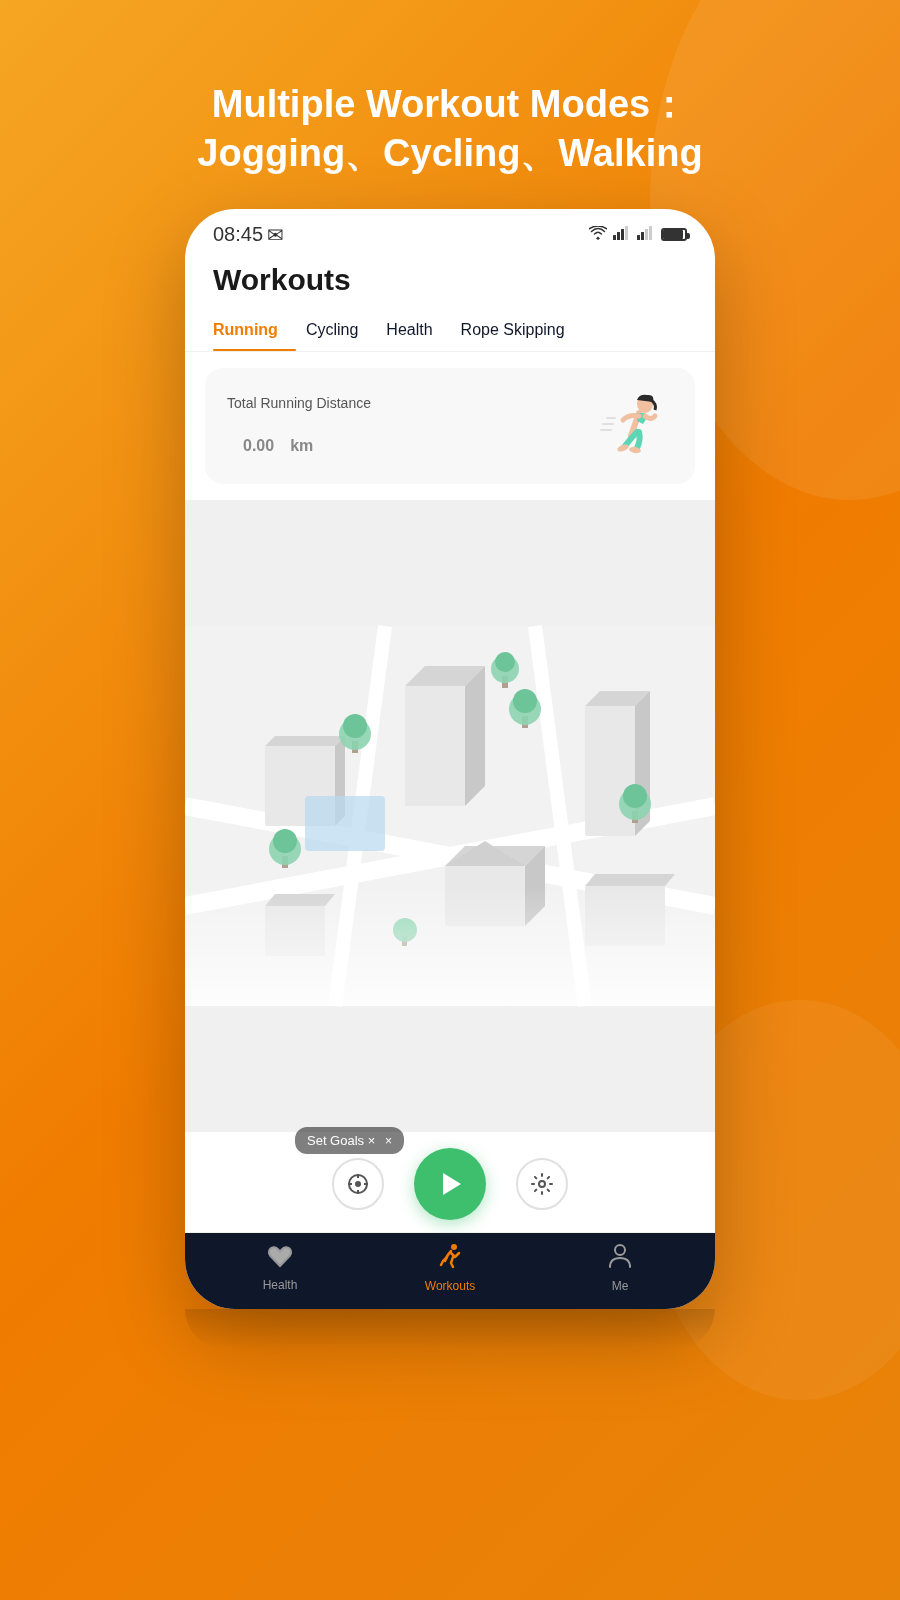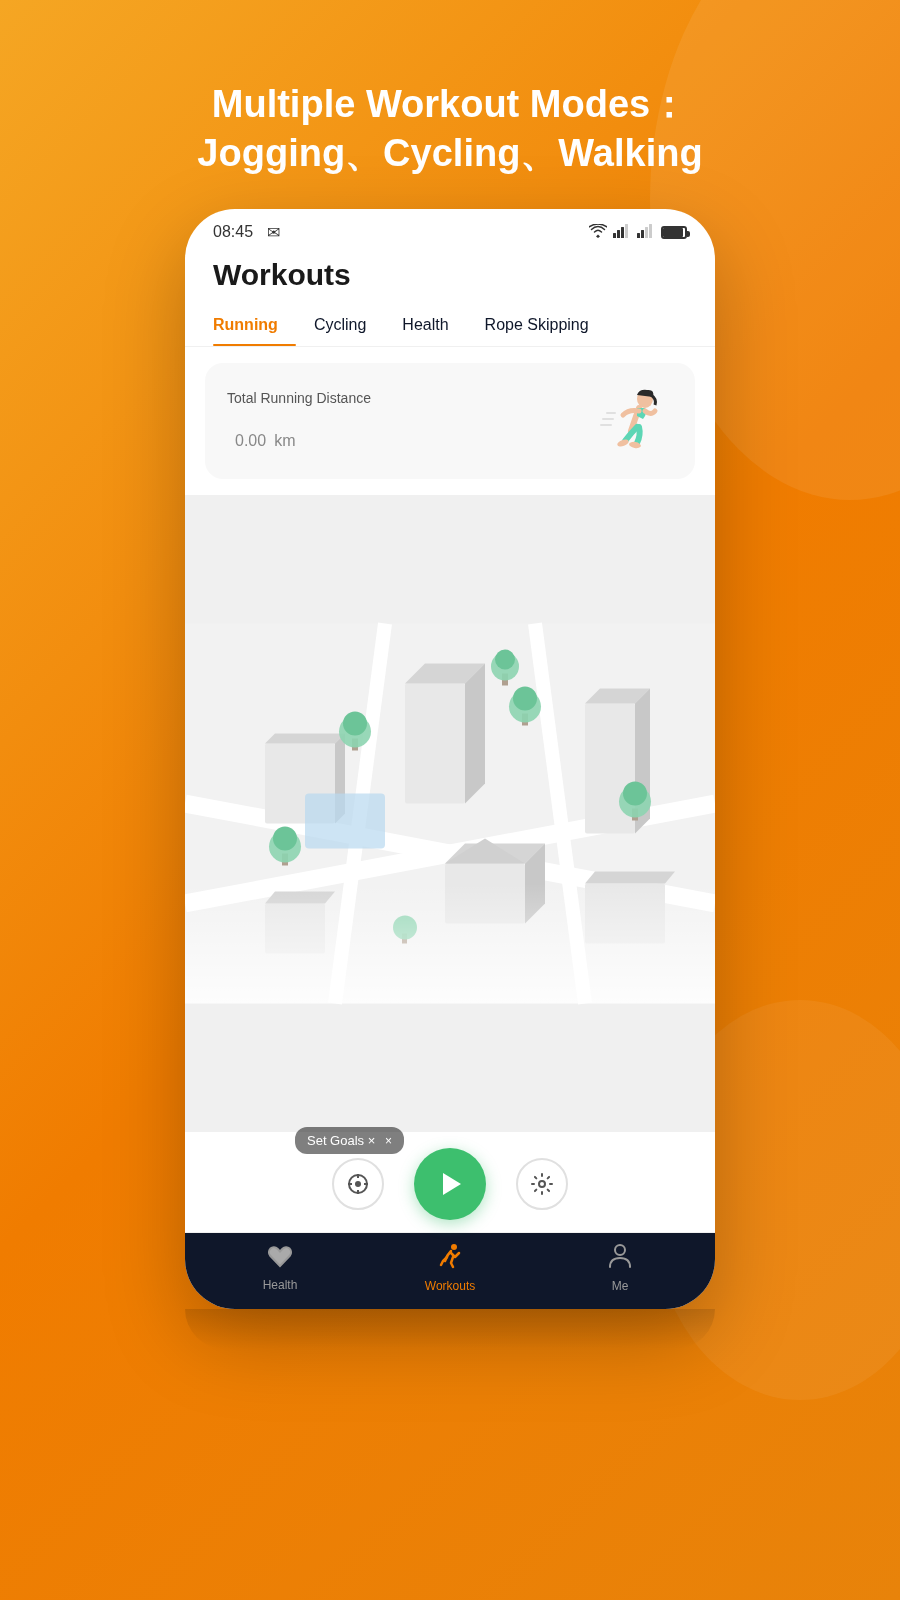--- a/index.html
+++ b/index.html
@@ -64,22 +64,22 @@
       justify-content: space-between;
       align-items: center;
       padding: 14px 28px 6px;
       font-size: 14px;
       color: #333;
       flex-shrink: 0;
     }
     .status-left {
       display: flex;
       align-items: center;
-      gap: 14px;
-      font-size: 16px;
+      gap: 4px;
+      font-size: 20px;
       font-weight: 500;
     }
     .status-right {
       display: flex;
       align-items: center;
       gap: 6px;
     }
     .signal-icon { font-size: 13px; }
     .battery-icon {
       width: 26px; height: 13px;
@@ -111,21 +111,21 @@
     .app-title {
       font-size: 30px;
       font-weight: 800;
       color: #1a1a1a;
     }
 
     
     .tabs {
       display: flex;
       padding: 10px 28px 0;
-      gap: 8px;
+      gap: 0;
       flex-shrink: 0;
       border-bottom: 1px solid #f0f0f0;
     }
     .tab {
       font-size: 16px;
       padding: 6px 18px 12px 0;
       color: #0f172a;
       cursor: pointer;
       margin-right: 10px;
       position: relative;
@@ -164,23 +164,23 @@
       margin-bottom: 6px;
     }
     .stats-value {
       font-size: 40px;
       font-weight: 800;
       color: #1a1a1a;
       line-height: 1;
     }
     .stats-value span {
       font-size: 16px;
-      font-weight: 400;
+      font-weight: 700;
       color: #888;
-      margin-left: 8px;
+      margin-left: 16px;
     }
     .runner-illustration {
       width: 80px;
       height: 80px;
       display: flex;
       align-items: center;
       justify-content: center;
     }
 
     

